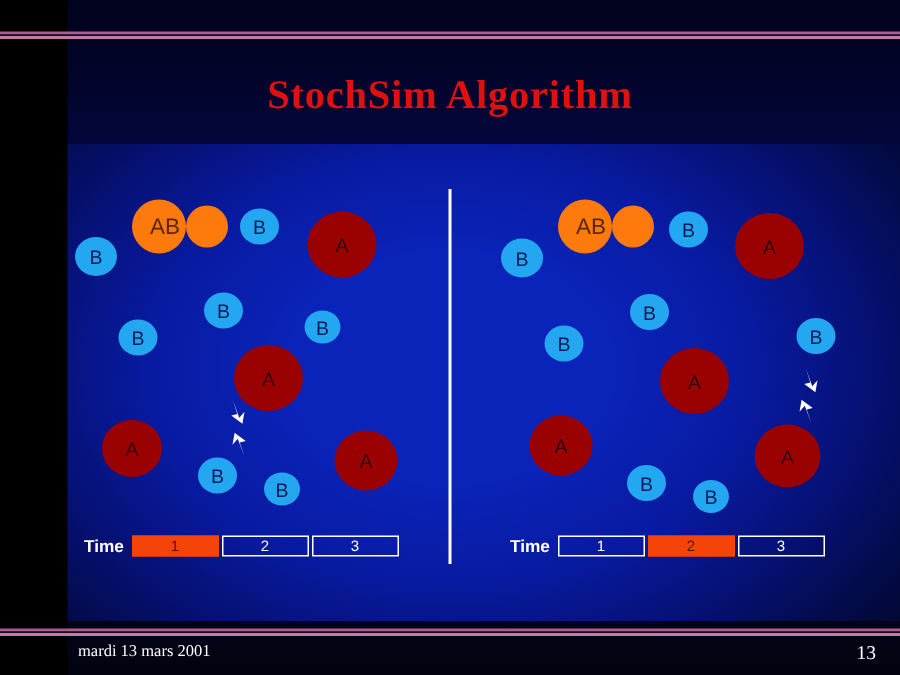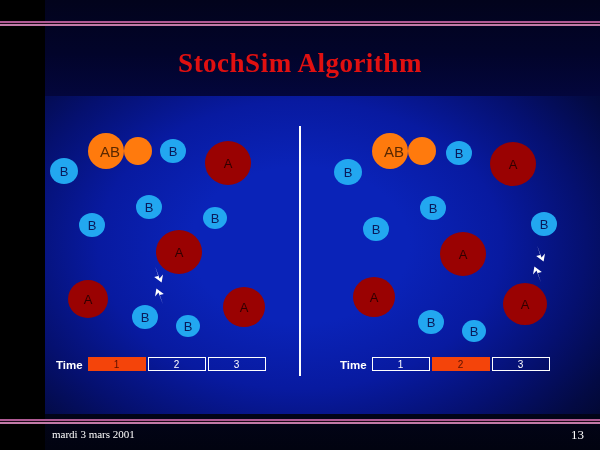--- a/index.html
+++ b/index.html
@@ -319,16 +319,16 @@
         </div>
       </div>
     </div>
 
   <div class="rule rule-bottom">
     <div class="l1"></div>
       <div class="l2"></div>
       <div class="l3"></div>
   </div>
 
-  <div class="footer-date">mardi 3 mars 2001</div>
+  <div class="footer-date">mardi 13 mars 2001</div>
   <div class="footer-page">13</div>
 
 </div>
 
 </body></html>

